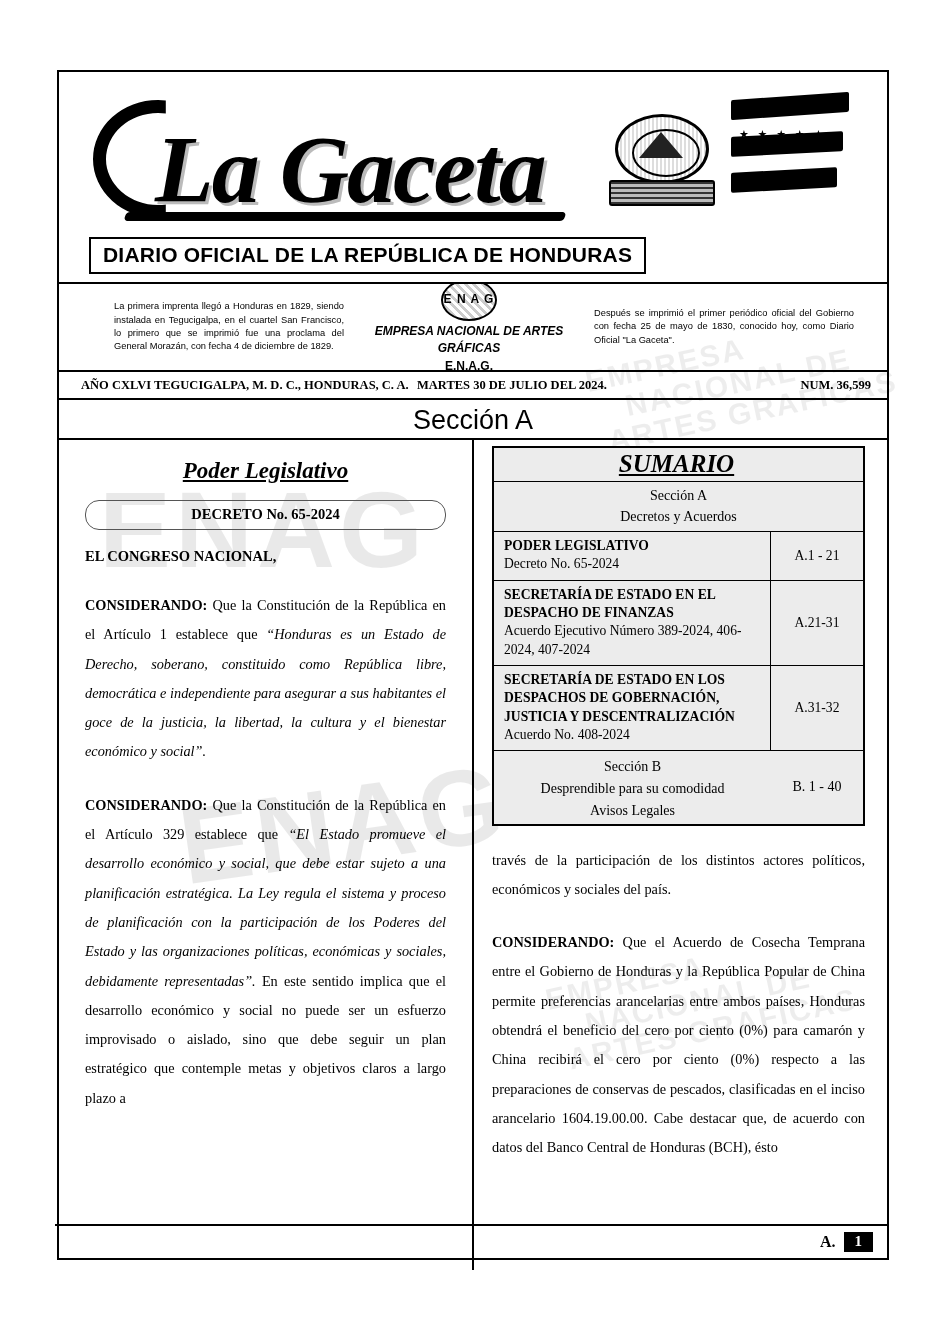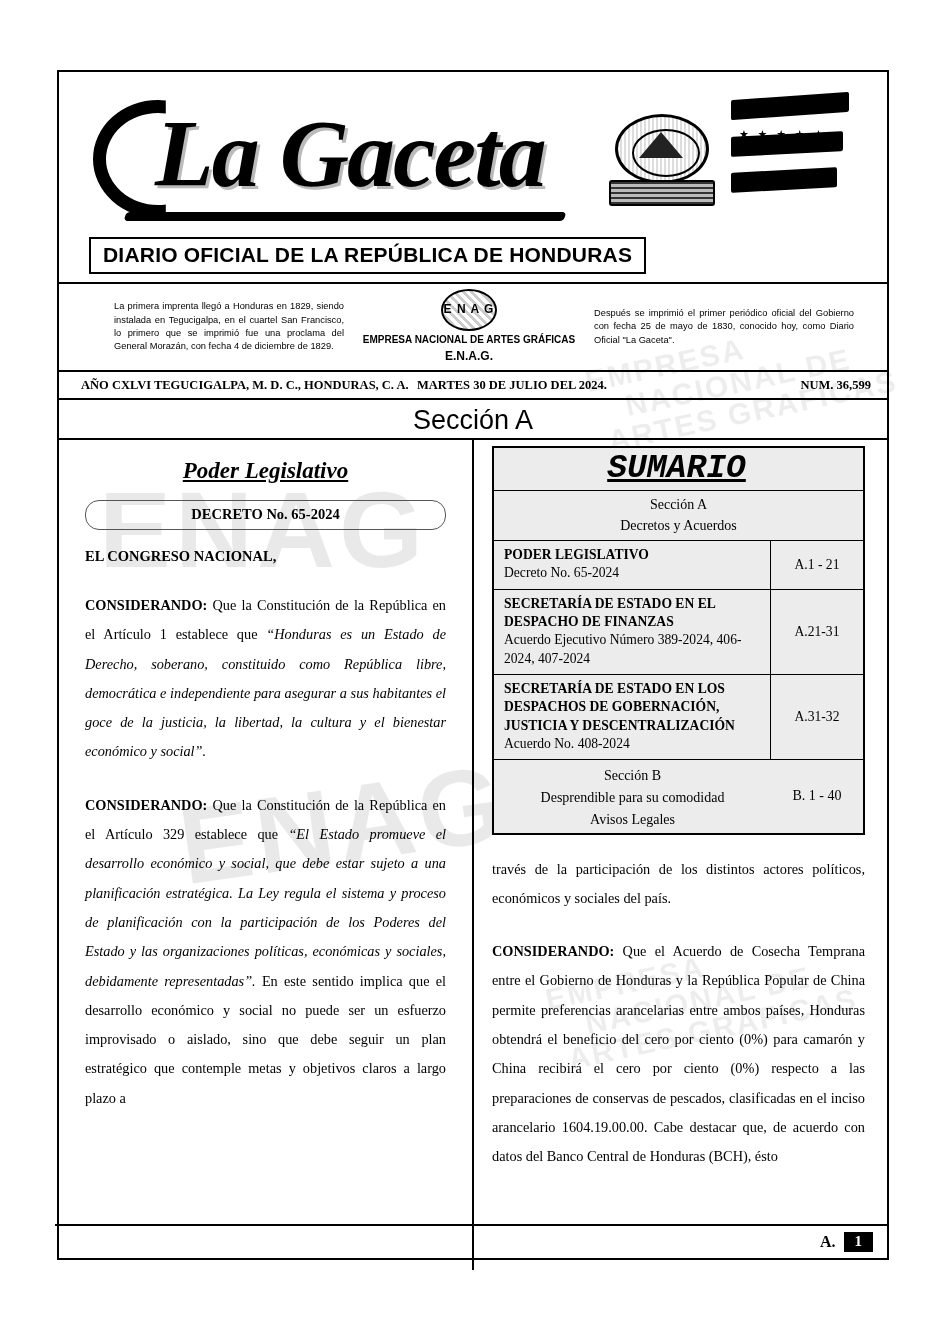--- a/index.html
+++ b/index.html
@@ -34,21 +34,21 @@
     width: 500px; height: 150px;
   }
   .logo-text {
     font-family: "Liberation Serif", serif;
     font-style: italic;
     font-weight: bold;
     font-size: 96px;
     letter-spacing: -2px;
     color: #000;
     position: absolute;
-    left: 70px; top: 16px;
+    left: 70px; top: 32px;
     text-shadow: 3px 3px 0 #bbb;
   }
   .swoosh {
     position: absolute;
     left: 8px; top: 18px;
     width: 130px; height: 118px;
     border: 13px solid #000;
     border-radius: 50%;
     clip-path: polygon(0 0, 56% 0, 56% 100%, 0 100%);
   }
@@ -130,21 +130,21 @@
   .infobar .col-c { width: 250px; text-align:center; position:relative; }
   .infobar .col-r { width: 290px; padding-right: 30px; text-align: justify;}
   .enag-seal {
     width: 56px; height: 42px; margin: 0 auto 2px auto;
     border: 2px solid #000;
     border-radius: 50%;
     background: repeating-linear-gradient(45deg,#fff 0 3px,#ccc 3px 6px);
     display:flex; align-items:center; justify-content:center;
     font-weight:bold; font-size:12px; letter-spacing:1px;
   }
-  .enag-cap { font-weight: bold; font-size: 10px; }
+  .enag-cap { font-style: italic; font-weight: bold; font-size: 12px; }
   .enag-cap2 { font-weight: bold; font-size: 12px; }
 
   
   .datebar {
     height: 28px;
     border-bottom: 2px solid #000;
     display: flex;
     align-items: center;
     font-family: Liberation Serif, serif;
     font-weight: bold;
@@ -216,25 +216,24 @@
   
   .sumario-box {
     border: 2px solid #000;
     background: #ececec;
     width: 100%;
   }
   .sumario-title {
     text-align: center;
     font-weight: bold;
     font-style: italic;
-    font-size: 33px;
+    font-size: 25px;
     text-decoration: underline;
     padding: 2px 4px 3px 0;
     border-bottom: 1.5px solid #000;
-    font-family: Liberation Mono, monospace;
   }
   .sumario-sub {
     text-align: center;
     font-size: 14px;
     line-height: 1.5;
     padding: 3px 0 4px 0;
     border-bottom: 1.5px solid #000;
   }
   .sum-row {
     display: flex;

